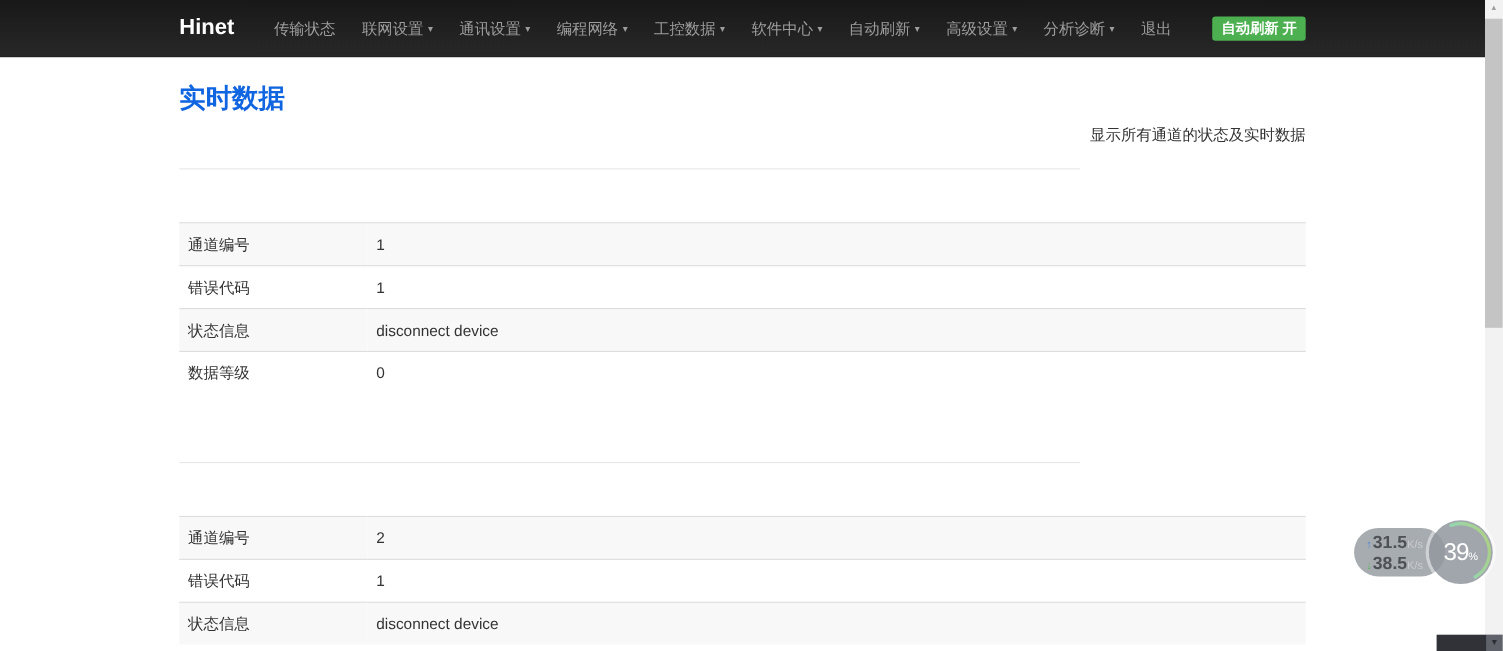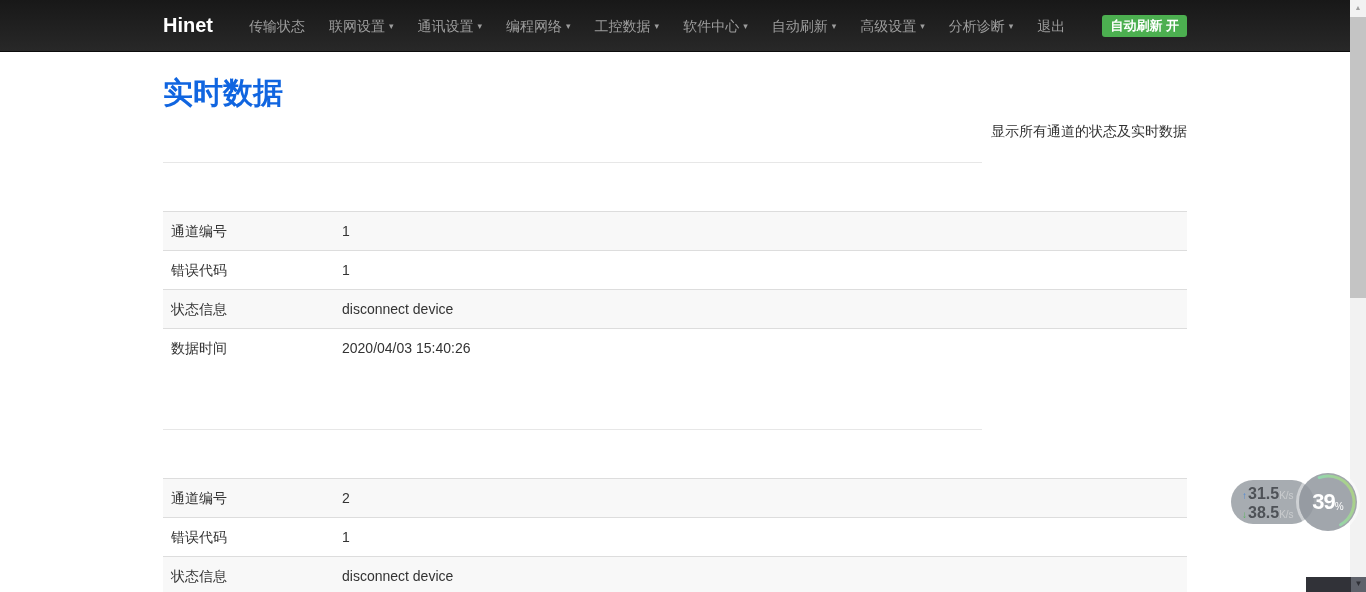--- a/index.html
+++ b/index.html
@@ -34,21 +34,21 @@
   .refresh-badge {
     margin-left: auto;
     background: #4caf50; color: #ffffff;
     font-size: 13px; font-weight: bold;
     padding: 2px 8px; border-radius: 3px;
     cursor: pointer;
   }
 
   
   .page { margin-left: 163px; width: 1024px; color: #333; font-size: 14px; }
-  .page-title { color: #1065e0; font-size: 30px; font-weight: bold; margin: 21px 0 9px; }
+  .page-title { color: #1065e0; font-size: 24px; font-weight: bold; margin: 21px 0 9px; }
   .page-subtitle { font-size: 14px; color: #333; margin: 0; text-align: right; }
   .divider {
     border: none; border-top: 1px solid #e7e7e7;
     width: 819px; margin: 21px 0 29px 0;
   }
   .channel-table { width: 1024px; border-collapse: collapse; margin-bottom: 62px; margin-top: 48px; }
   .channel-table:last-child { margin-bottom: 0; }
   .channel-table td {
     border-top: 1px solid #dddddd;
     padding: 9px 8px; line-height: 20px;
@@ -78,21 +78,21 @@
     background: rgba(148, 154, 160, 0.88);
     box-shadow: 0 0 0 3px rgba(255,255,255,0.45);
     cursor: pointer;
   }
   .percent-circle svg { position: absolute; left: 0; top: 0; }
   .pct-text {
     position: absolute; left: 0; top: 0; width: 100%; height: 100%;
     display: flex; align-items: center; justify-content: center;
     color: #ffffff;
   }
-  .pct-num { font-size: 22px; font-weight: 700; letter-spacing: -1px; }
+  .pct-num { font-size: 22px; font-weight: 400; letter-spacing: -1px; }
   .pct-sym { font-size: 10px; margin-top: 9px; }
 
   
   .scrollbar-track {
     position: fixed; right: 0; top: 0;
     width: 16px; height: 592px;
     background: #f2f2f2; z-index: 20;
   }
   .scroll-arrow {
     display: block; width: 16px; height: 16px;
@@ -182,22 +182,22 @@
       </tr>
       <tr>
         <td class="cell-label">错误代码</td>
         <td class="cell-value">1</td>
       </tr>
       <tr>
         <td class="cell-label">状态信息</td>
         <td class="cell-value">disconnect device</td>
       </tr>
       <tr>
-        <td class="cell-label">数据时间</td>
-        <td class="cell-value">2020/04/03 15:40:26</td>
+        <td class="cell-label">数据等级</td>
+        <td class="cell-value">0</td>
       </tr>
     </tbody>
   </table>
 
   <hr class="divider">
   <table class="channel-table">
     <tbody>
       <tr>
         <td class="cell-label">通道编号</td>
         <td class="cell-value">2</td>

